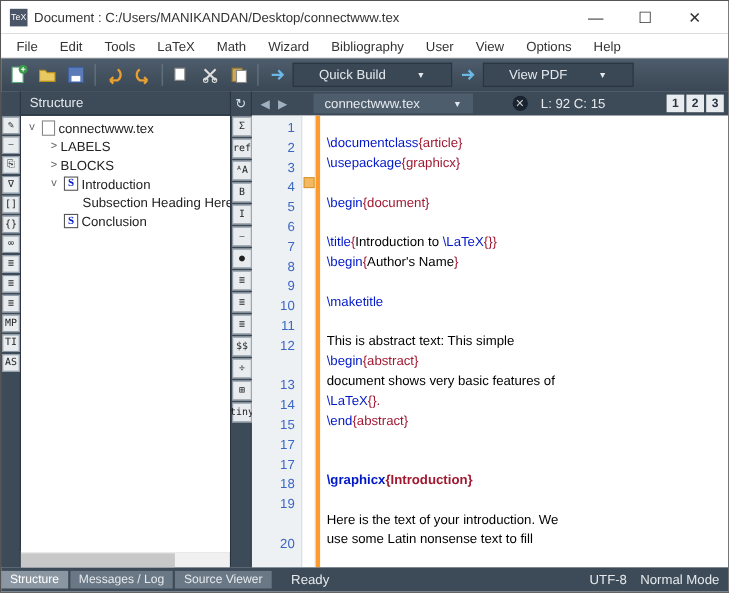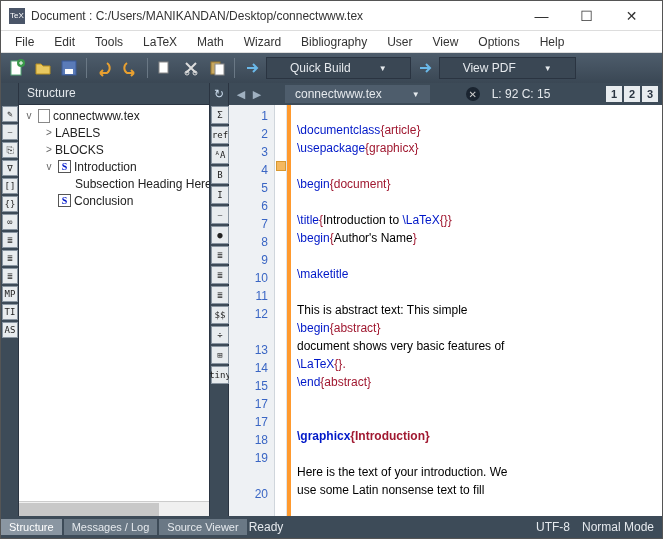--- a/index.html
+++ b/index.html
@@ -48,21 +48,21 @@
 .orange { width: 4px; background: #ff9a2e; }
 .text { flex: 1; padding: 16px 6px; color: #000; overflow: hidden; }
 .text div { height: 18px; line-height: 18px; white-space: pre; }
 .cmd { color: #0018c8; }
 .grp { color: #a01830; }
 .sec { color: #0018c8; font-weight: bold; }
 .secg { color: #a01830; font-weight: bold; }
 .statusbar { height: 22px; background: #3d4b58; color: #e5e9ed; display: flex; align-items: center; }
 .statusbar .stab { background: #6a7885; padding: 2px 8px; margin-right: 2px; font-size: 11px; }
 .statusbar .stab.active { background: #8a96a2; color: #fff; }
-.statusbar .ready { margin-left: 0; }
+.statusbar .ready { margin-left: 16px; }
 .statusbar .enc { margin-left: auto; margin-right: 12px; }
 .statusbar .mode { margin-right: 8px; }
 .hscroll { height: 15px; background: #f0f0f0; border-top: 1px solid #ccc; position: relative; }
 .hscroll .thumb { position: absolute; left: 0; top: 1px; height: 13px; width: 140px; background: #c8c8c8; }
 </style>
 </head>
 <body>
 
 <div class="titlebar">
   <div class="icon">TeX</div>

